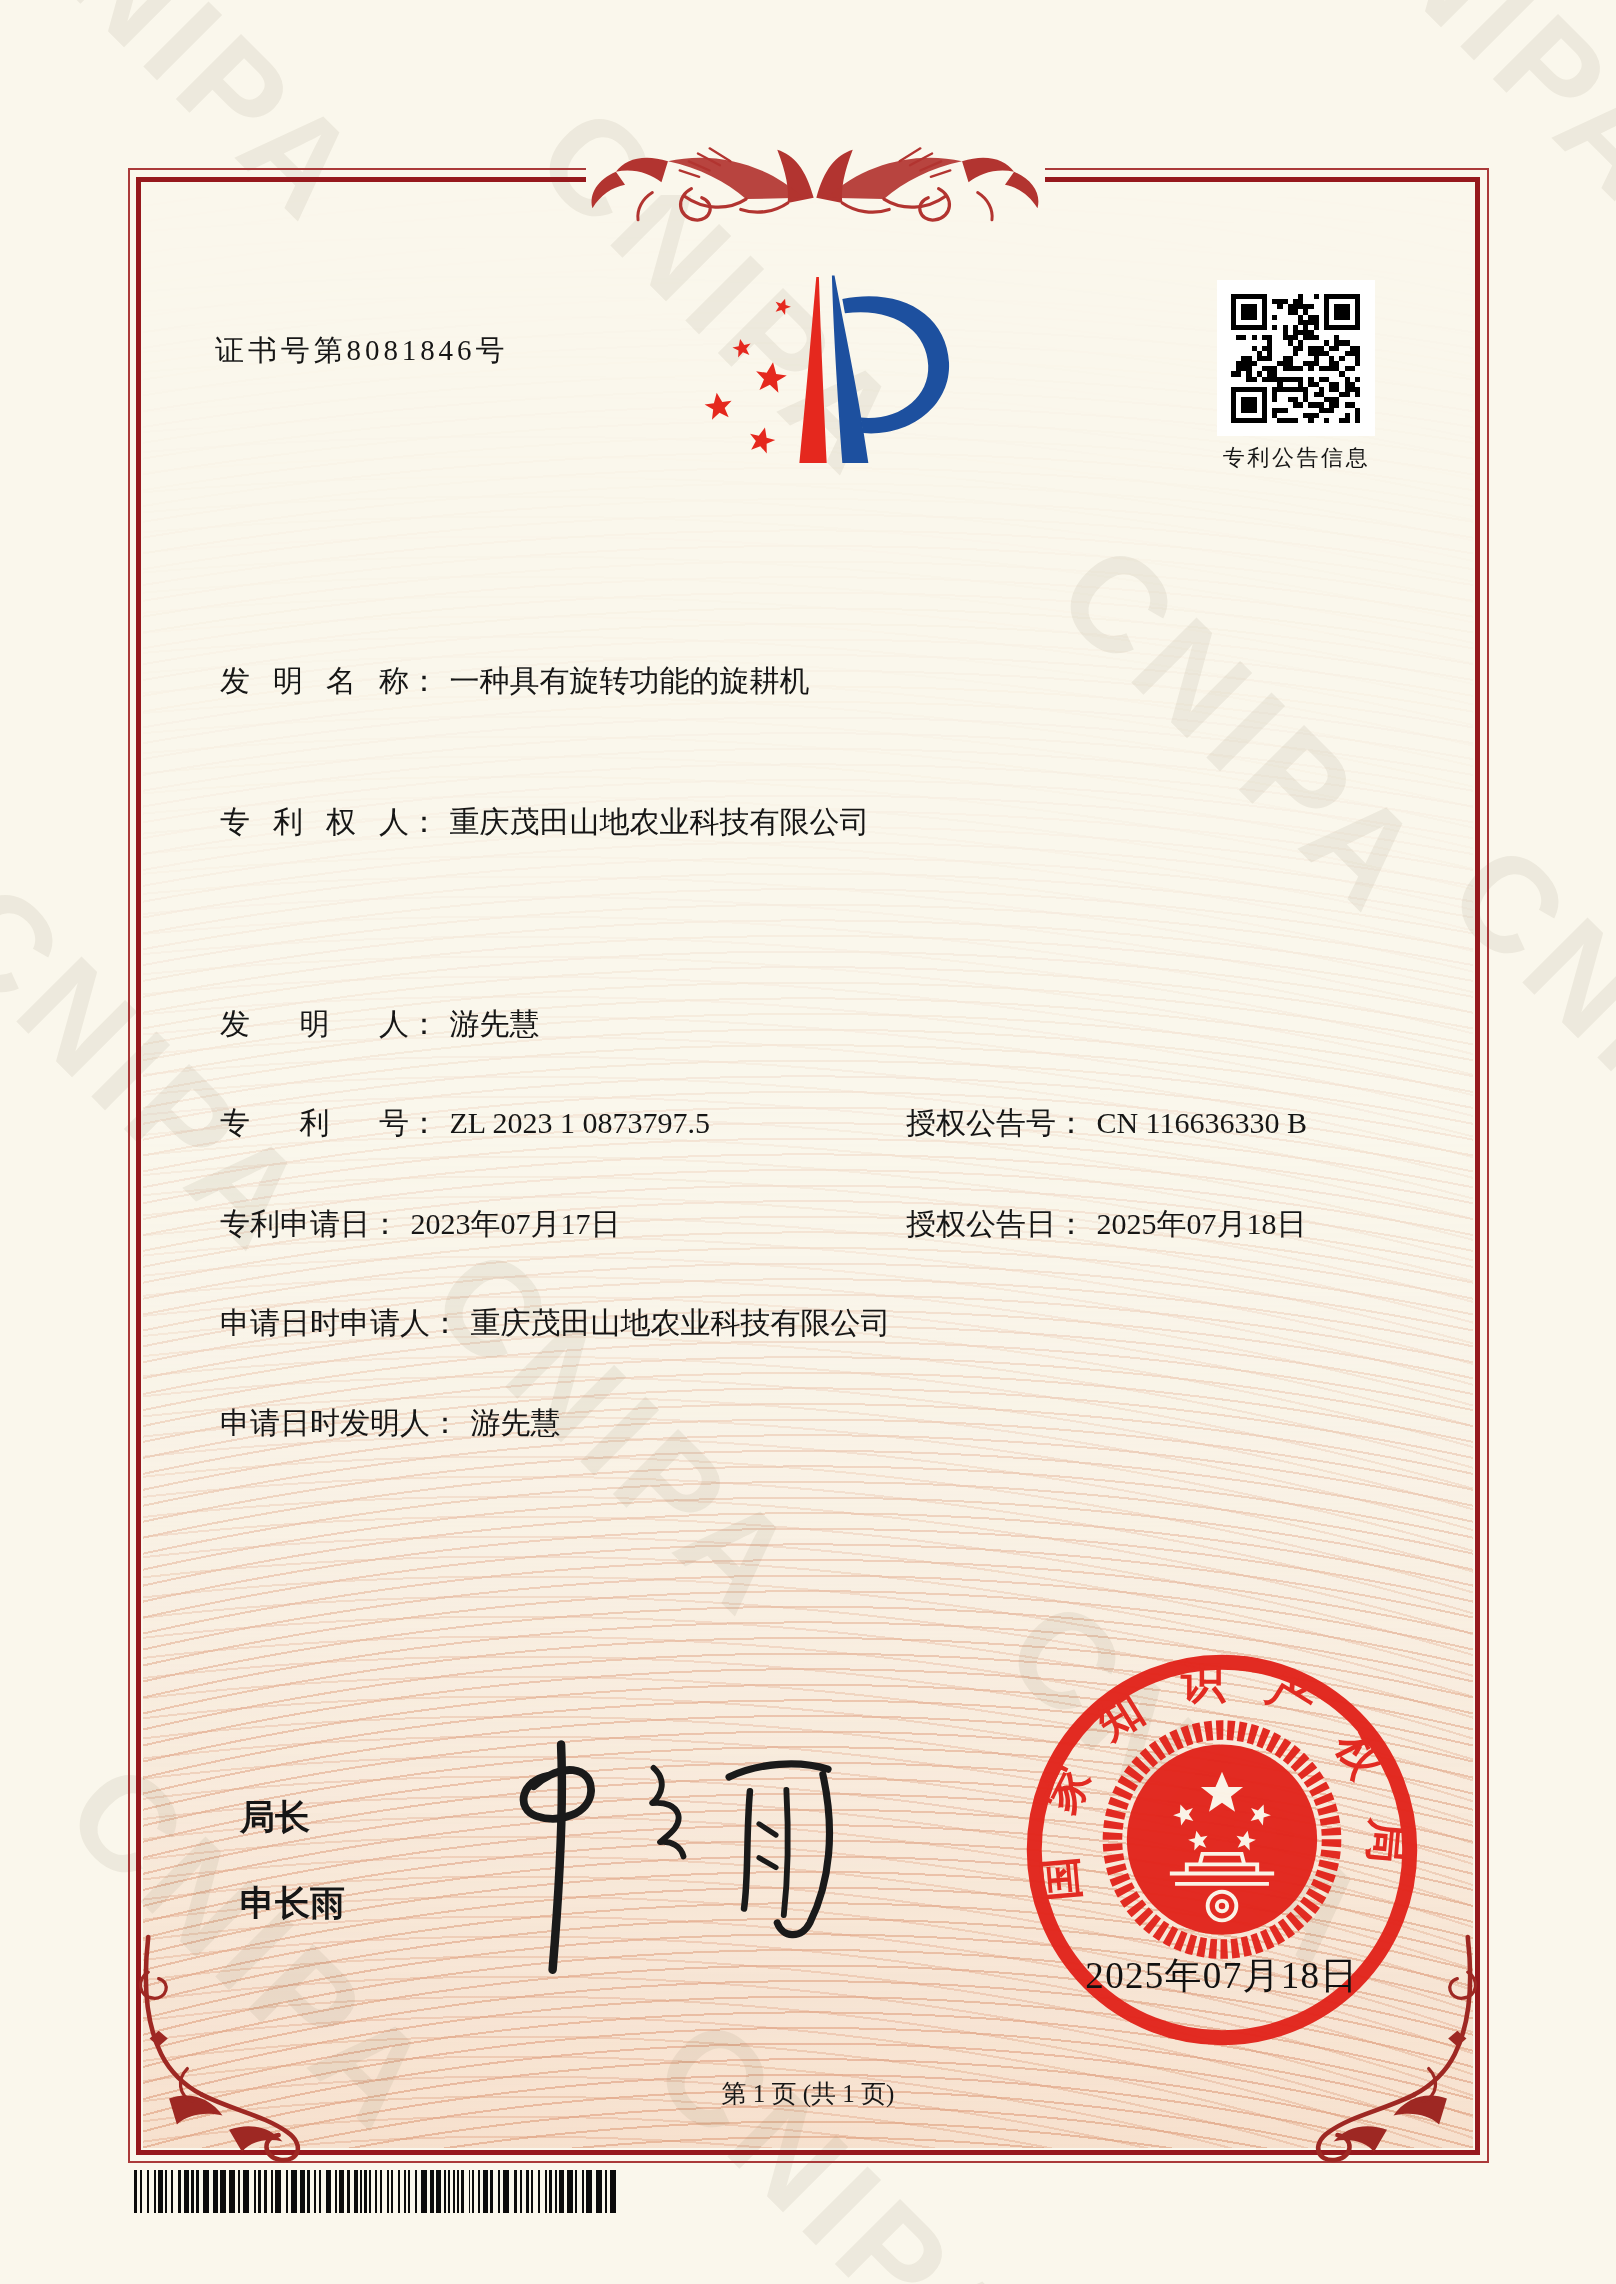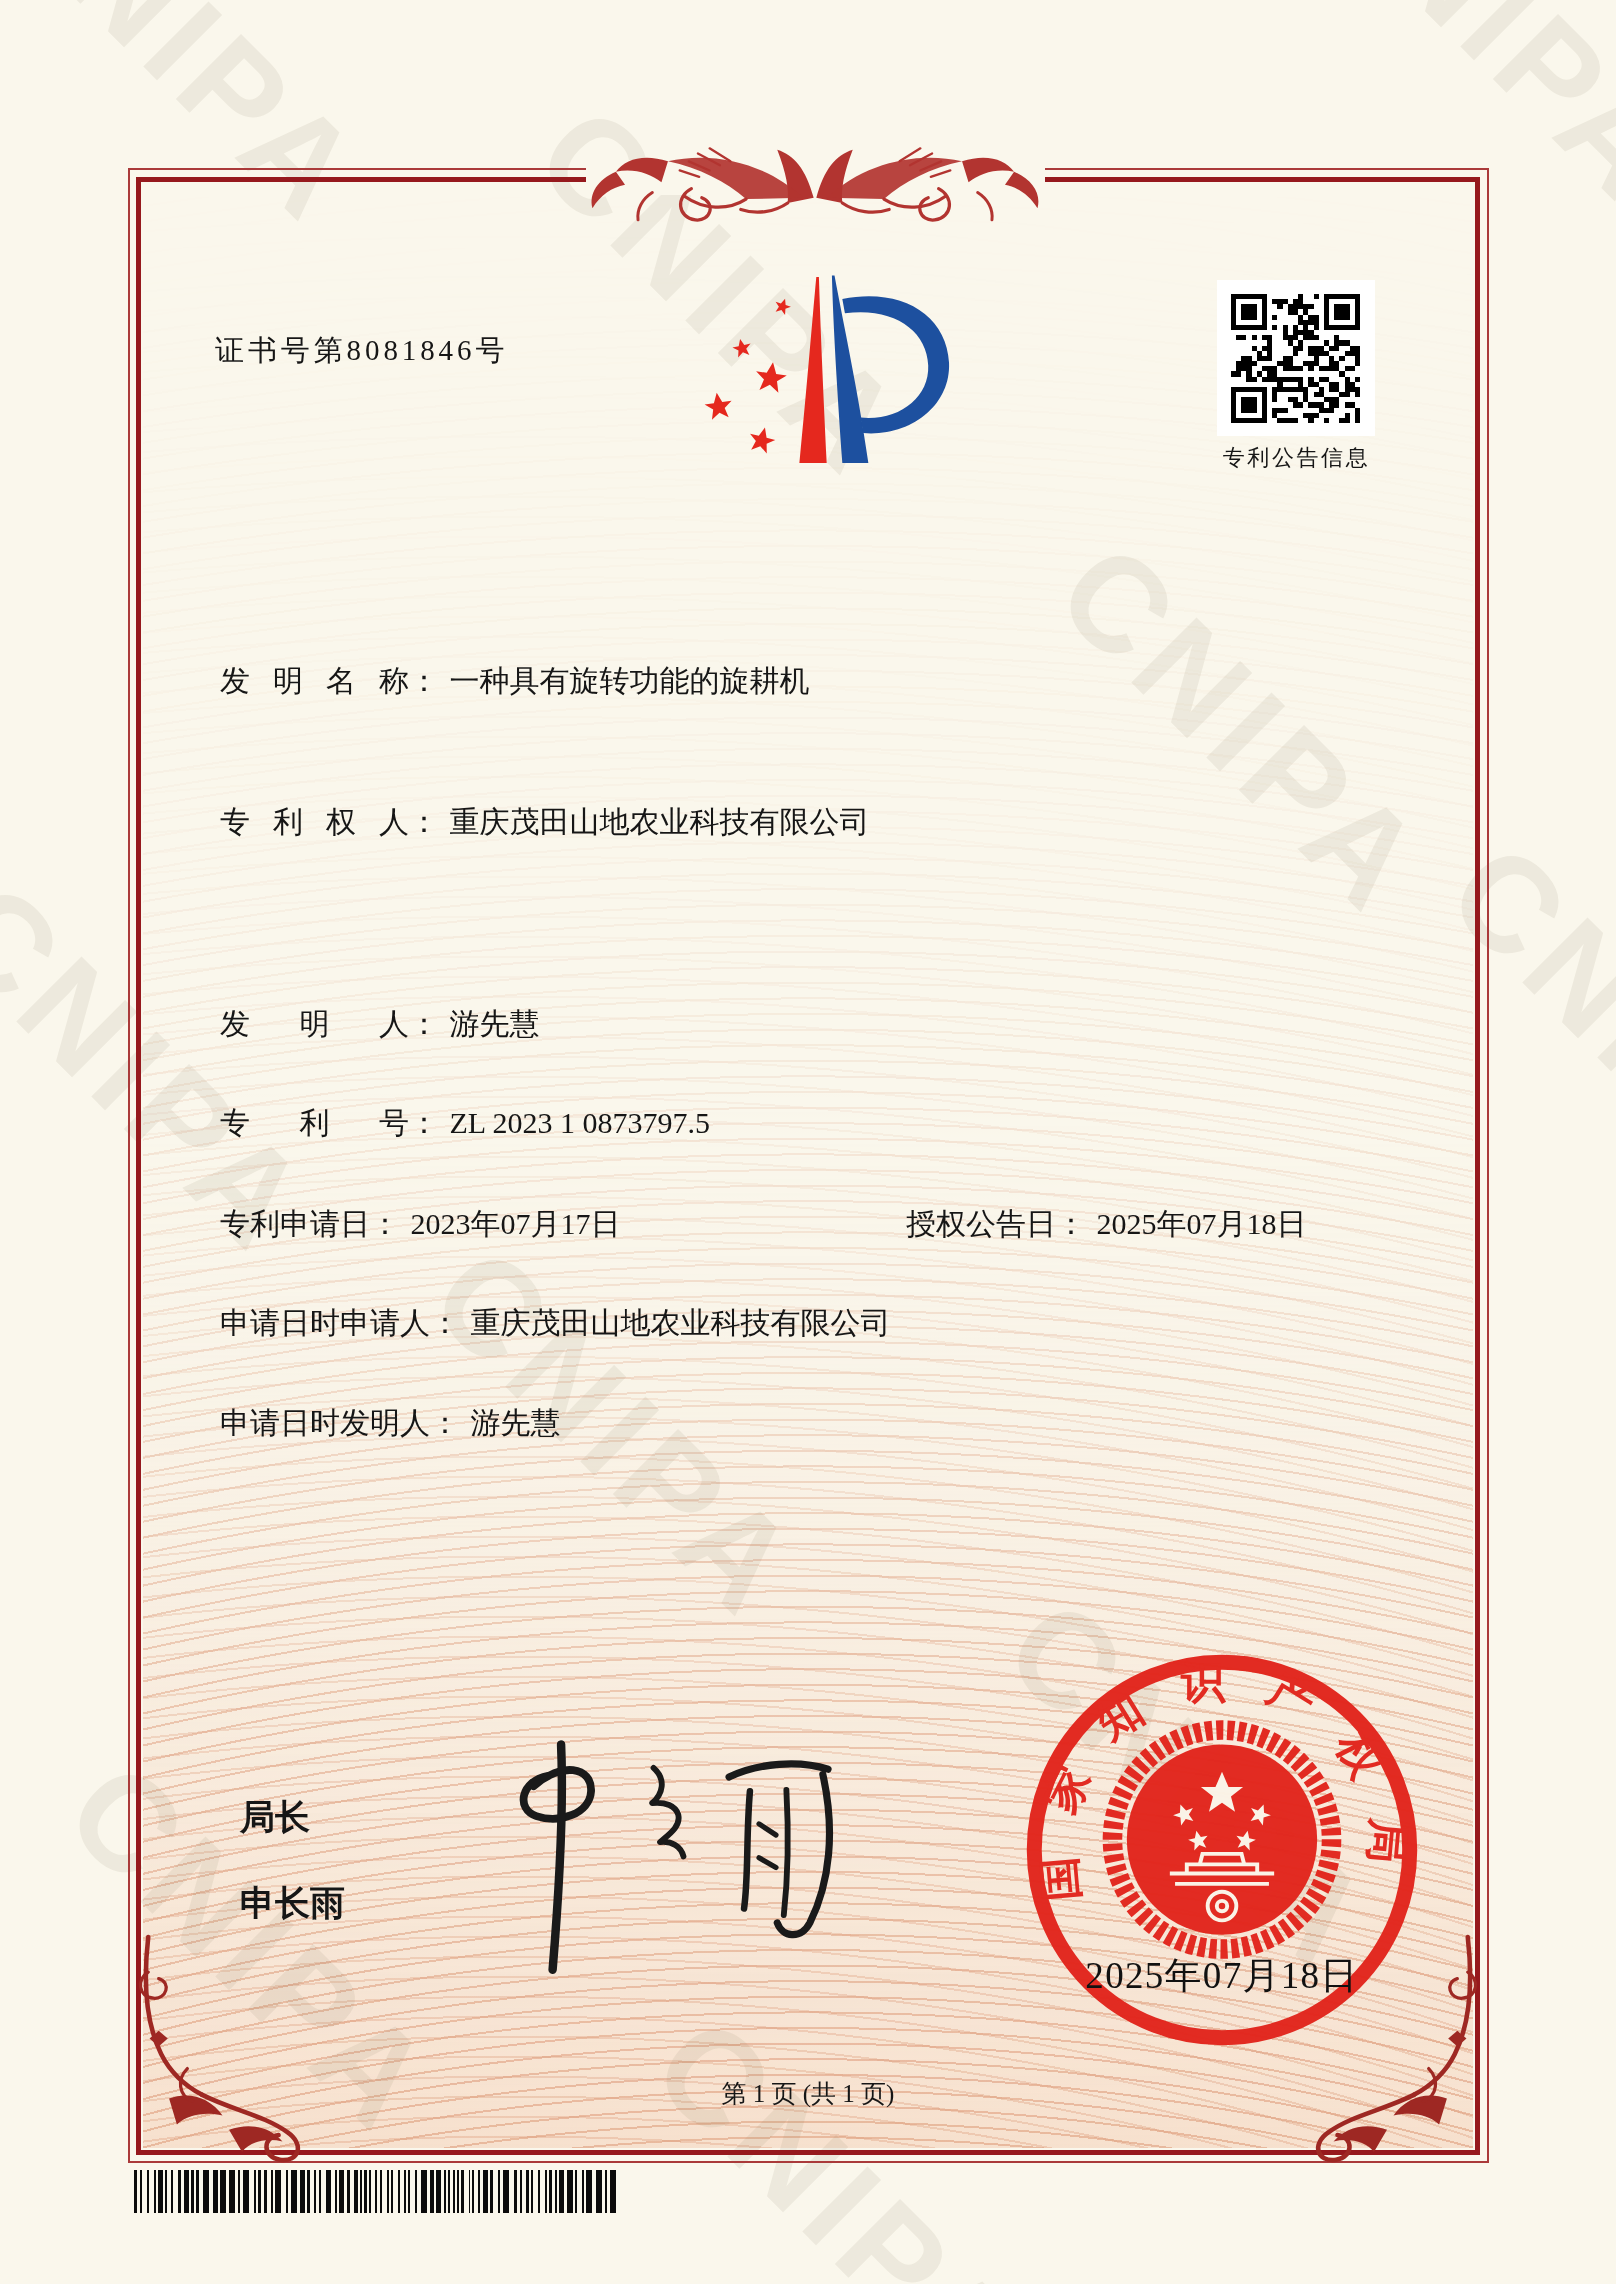--- a/index.html
+++ b/index.html
@@ -391,20 +391,23 @@
   </div>
   <div class="row r2">
     <span class="lab">专利权人</span><span class="colon">：</span><span class="val">重庆茂田山地农业科技有限公司</span>
   </div>
   <div class="row r4">
     <span class="lab">发明人</span><span class="colon">：</span><span class="val">游先慧</span>
   </div>
   <div class="row r5">
     <span class="lab">专利号</span><span class="colon">：</span><span class="val">ZL 2023 1 0873797.5</span>
   </div>
+  <div class="row r5b">
+    <span class="lab natural">授权公告号</span><span class="colon">：</span><span class="val">CN 116636330 B</span>
+  </div>
   <div class="row r6">
     <span class="lab natural">专利申请日</span><span class="colon">：</span><span class="val">2023年07月17日</span>
   </div>
   <div class="row r6b">
     <span class="lab natural">授权公告日</span><span class="colon">：</span><span class="val">2025年07月18日</span>
   </div>
   <div class="row r7">
     <span class="lab natural">申请日时申请人</span><span class="colon">：</span><span class="val">重庆茂田山地农业科技有限公司</span>
   </div>
   <div class="row r8">

